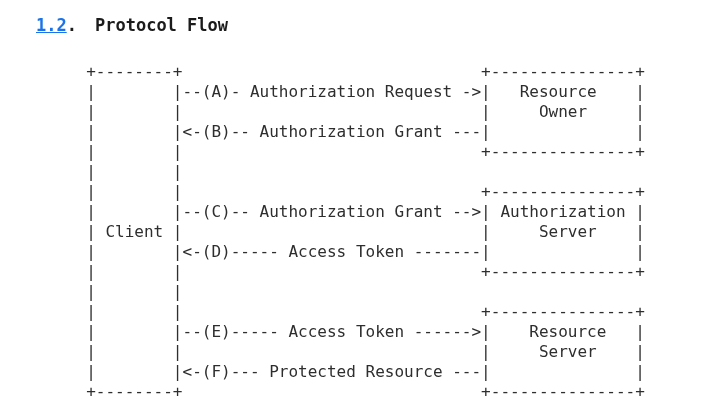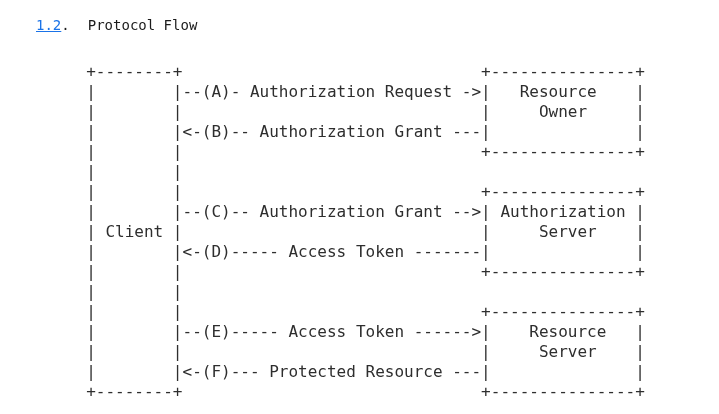--- a/index.html
+++ b/index.html
@@ -10,23 +10,23 @@
   body {
     width: 719px;
     height: 414px;
     overflow: hidden;
     font-family: "DejaVu Sans Mono", "Liberation Mono", monospace;
   }
   .page {
     padding: 14px 0 0 36px;
   }
   .heading {
-    font-size: 14px;
+    font-size: 17px;
     line-height: 22px;
-    font-weight: normal;
+    font-weight: bold;
     color: #1b1b1b;
     white-space: nowrap;
   }
   .heading a.section-link {
     color: #1a73e8;
     text-decoration: underline;
     cursor: pointer;
   }
   .heading .separator {
     color: #1b1b1b;

